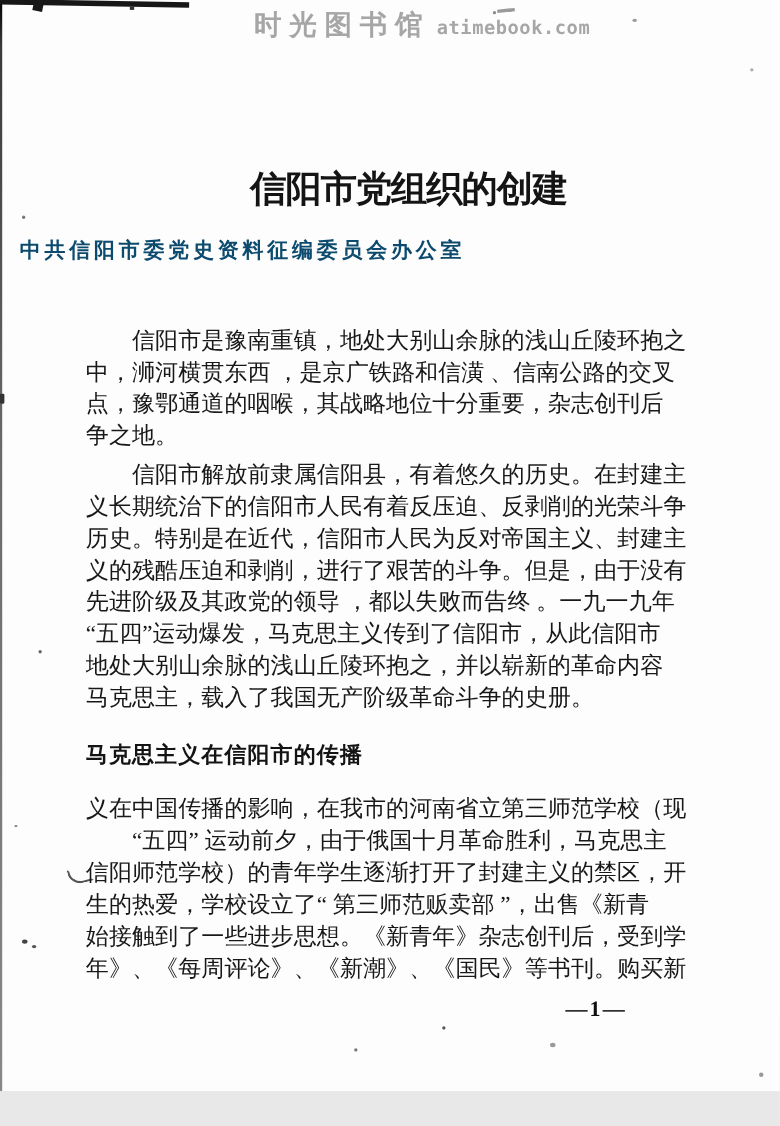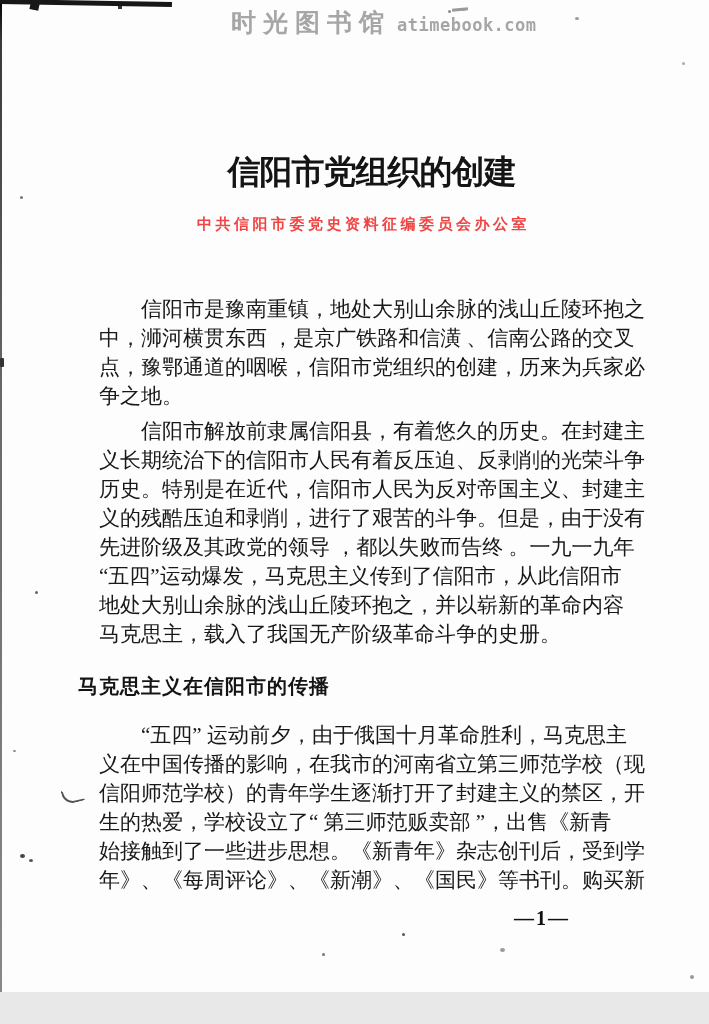--- a/index.html
+++ b/index.html
@@ -33,32 +33,32 @@
   }
   
   .doc-title{
     position:absolute;top:150px;left:12px;width:709px;
     text-align:center;text-indent:10px;
     font-size:33px;font-weight:700;letter-spacing:-1px;
     color:#141414;
   }
   .byline{
     position:absolute;top:215px;left:0;width:709px;
-    text-align:center;text-indent:18px;
-    font-size:15px;font-weight:700;letter-spacing:3.5px;
-    color:#ef4444;
+    text-align:left;text-indent:18px;
+    font-size:19px;font-weight:700;letter-spacing:3.5px;
+    color:#0c4a6e;
   }
   
   .para{
     position:absolute;left:78px;width:552px;
     font-size:21px;line-height:29px;
     color:#181818;
     letter-spacing:0px;
   }
-  .para .line{height:29px;white-space:nowrap;margin-left:21px;}
+  .para .line{height:29px;white-space:nowrap;}
   .para .line.indent{padding-left:42px;}
   .p1{top:295px;}
   .p2{top:417px;}
   .p3{top:721px;}
   .section-heading{
     position:absolute;top:673px;left:78px;width:510px;
     text-align:left;
     font-family:"Liberation Sans","DejaVu Sans",sans-serif;
     font-size:20px;font-weight:700;letter-spacing:1px;
     color:#141414;
@@ -121,40 +121,40 @@
   <div class="watermark">
     <span class="cn">时光图书馆</span><span class="en">atimebook.com</span>
   </div>
 
   <div class="doc-title">信阳市党组织的创建</div>
   <div class="byline">中共信阳市委党史资料征编委员会办公室</div>
 
   <div class="para p1">
     <div class="line indent">信阳市是豫南重镇，地处大别山余脉的浅山丘陵环抱之</div>
     <div class="line">中，浉河横贯东西 ，是京广铁路和信潢 、信南公路的交叉</div>
-    <div class="line">点，豫鄂通道的咽喉，信阳市党组织的创建，历来为兵家必</div>
+    <div class="line">点，豫鄂通道的咽喉，其战略地位十分重要，杂志创刊后</div>
     <div class="line">争之地。</div>
   </div>
 
   <div class="para p2">
     <div class="line indent">信阳市解放前隶属信阳县，有着悠久的历史。在封建主</div>
     <div class="line">义长期统治下的信阳市人民有着反压迫、反剥削的光荣斗争</div>
     <div class="line">历史。特别是在近代，信阳市人民为反对帝国主义、封建主</div>
     <div class="line">义的残酷压迫和剥削，进行了艰苦的斗争。但是，由于没有</div>
     <div class="line">先进阶级及其政党的领导 ，都以失败而告终 。一九一九年</div>
     <div class="line">“五四”运动爆发，马克思主义传到了信阳市，从此信阳市</div>
     <div class="line">地处大别山余脉的浅山丘陵环抱之，并以崭新的革命内容</div>
     <div class="line">马克思主，载入了我国无产阶级革命斗争的史册。</div>
   </div>
 
   <div class="section-heading">马克思主义在信阳市的传播</div>
 
   <div class="para p3">
+    <div class="line">义在中国传播的影响，在我市的河南省立第三师范学校（现</div>
     <div class="line indent">“五四” 运动前夕，由于俄国十月革命胜利，马克思主</div>
-    <div class="line">义在中国传播的影响，在我市的河南省立第三师范学校（现</div>
     <div class="line">信阳师范学校）的青年学生逐渐打开了封建主义的禁区，开</div>
     <div class="line">生的热爱，学校设立了“ 第三师范贩卖部 ”，出售《新青</div>
     <div class="line">始接触到了一些进步思想。《新青年》杂志创刊后，受到学</div>
     <div class="line">年》、《每周评论》、《新潮》、《国民》等书刊。购买新</div>
   </div>
 
   <div class="page-number">—1—</div>
 
 </div>
 

